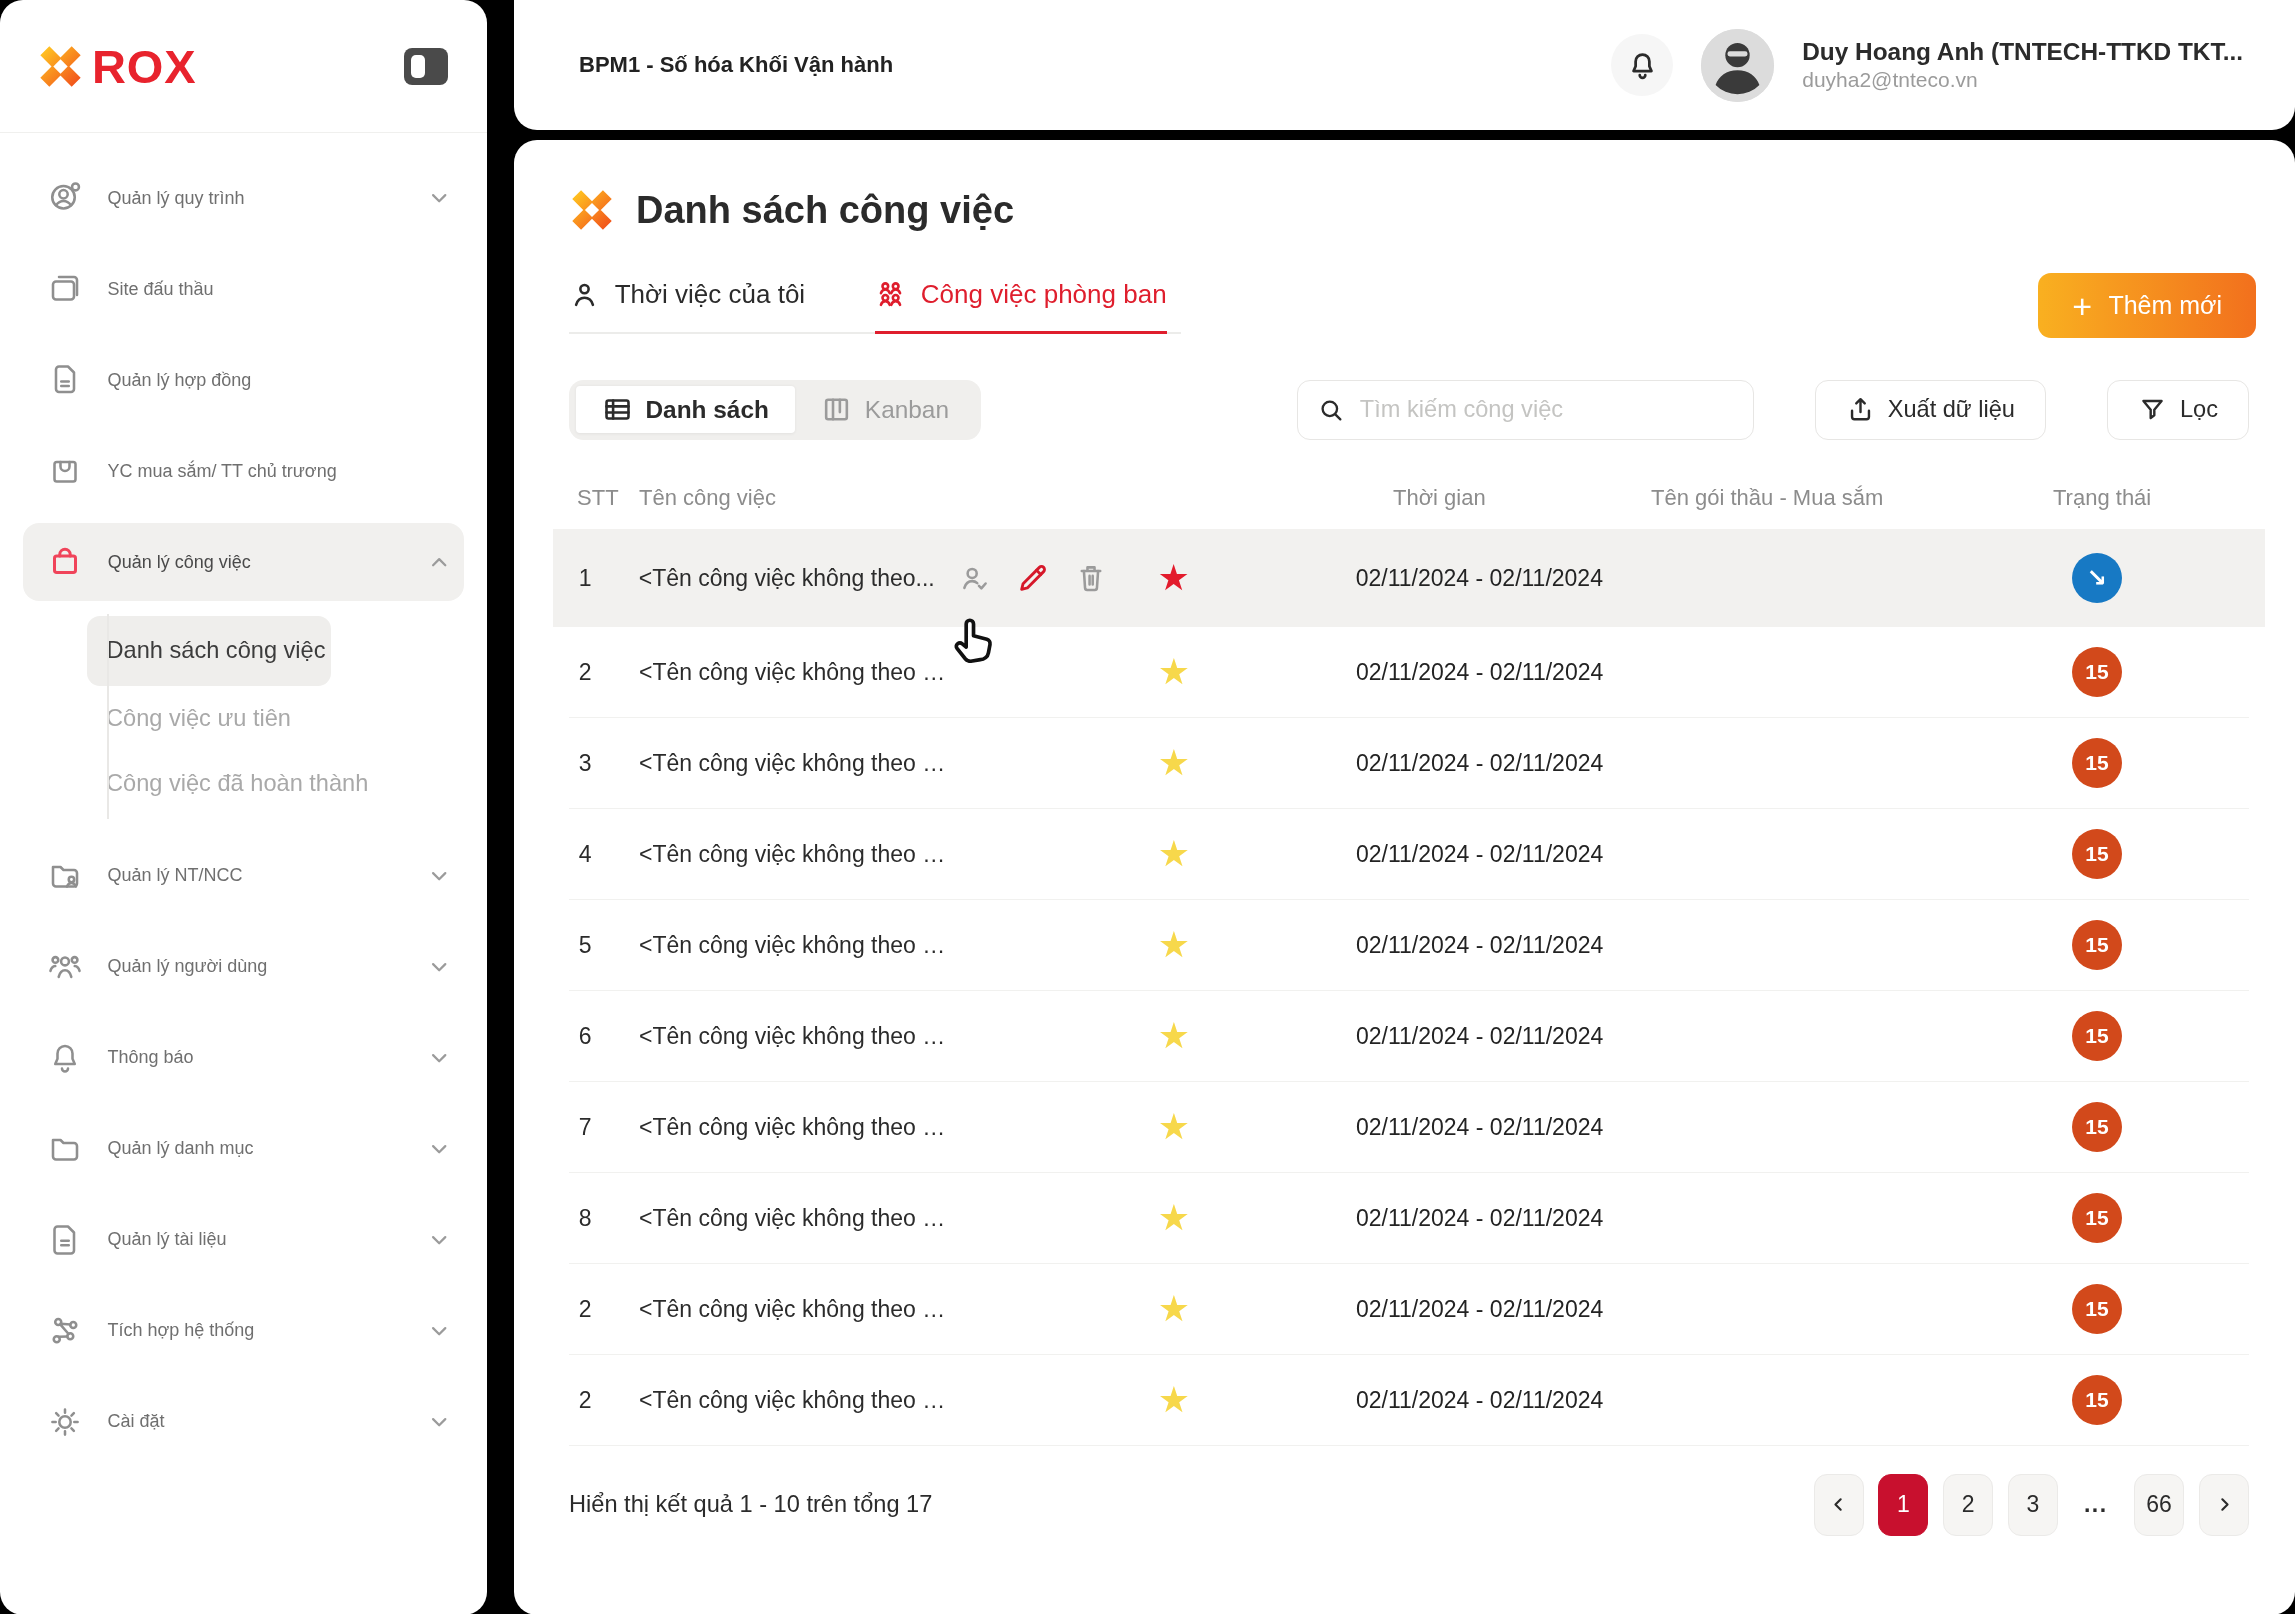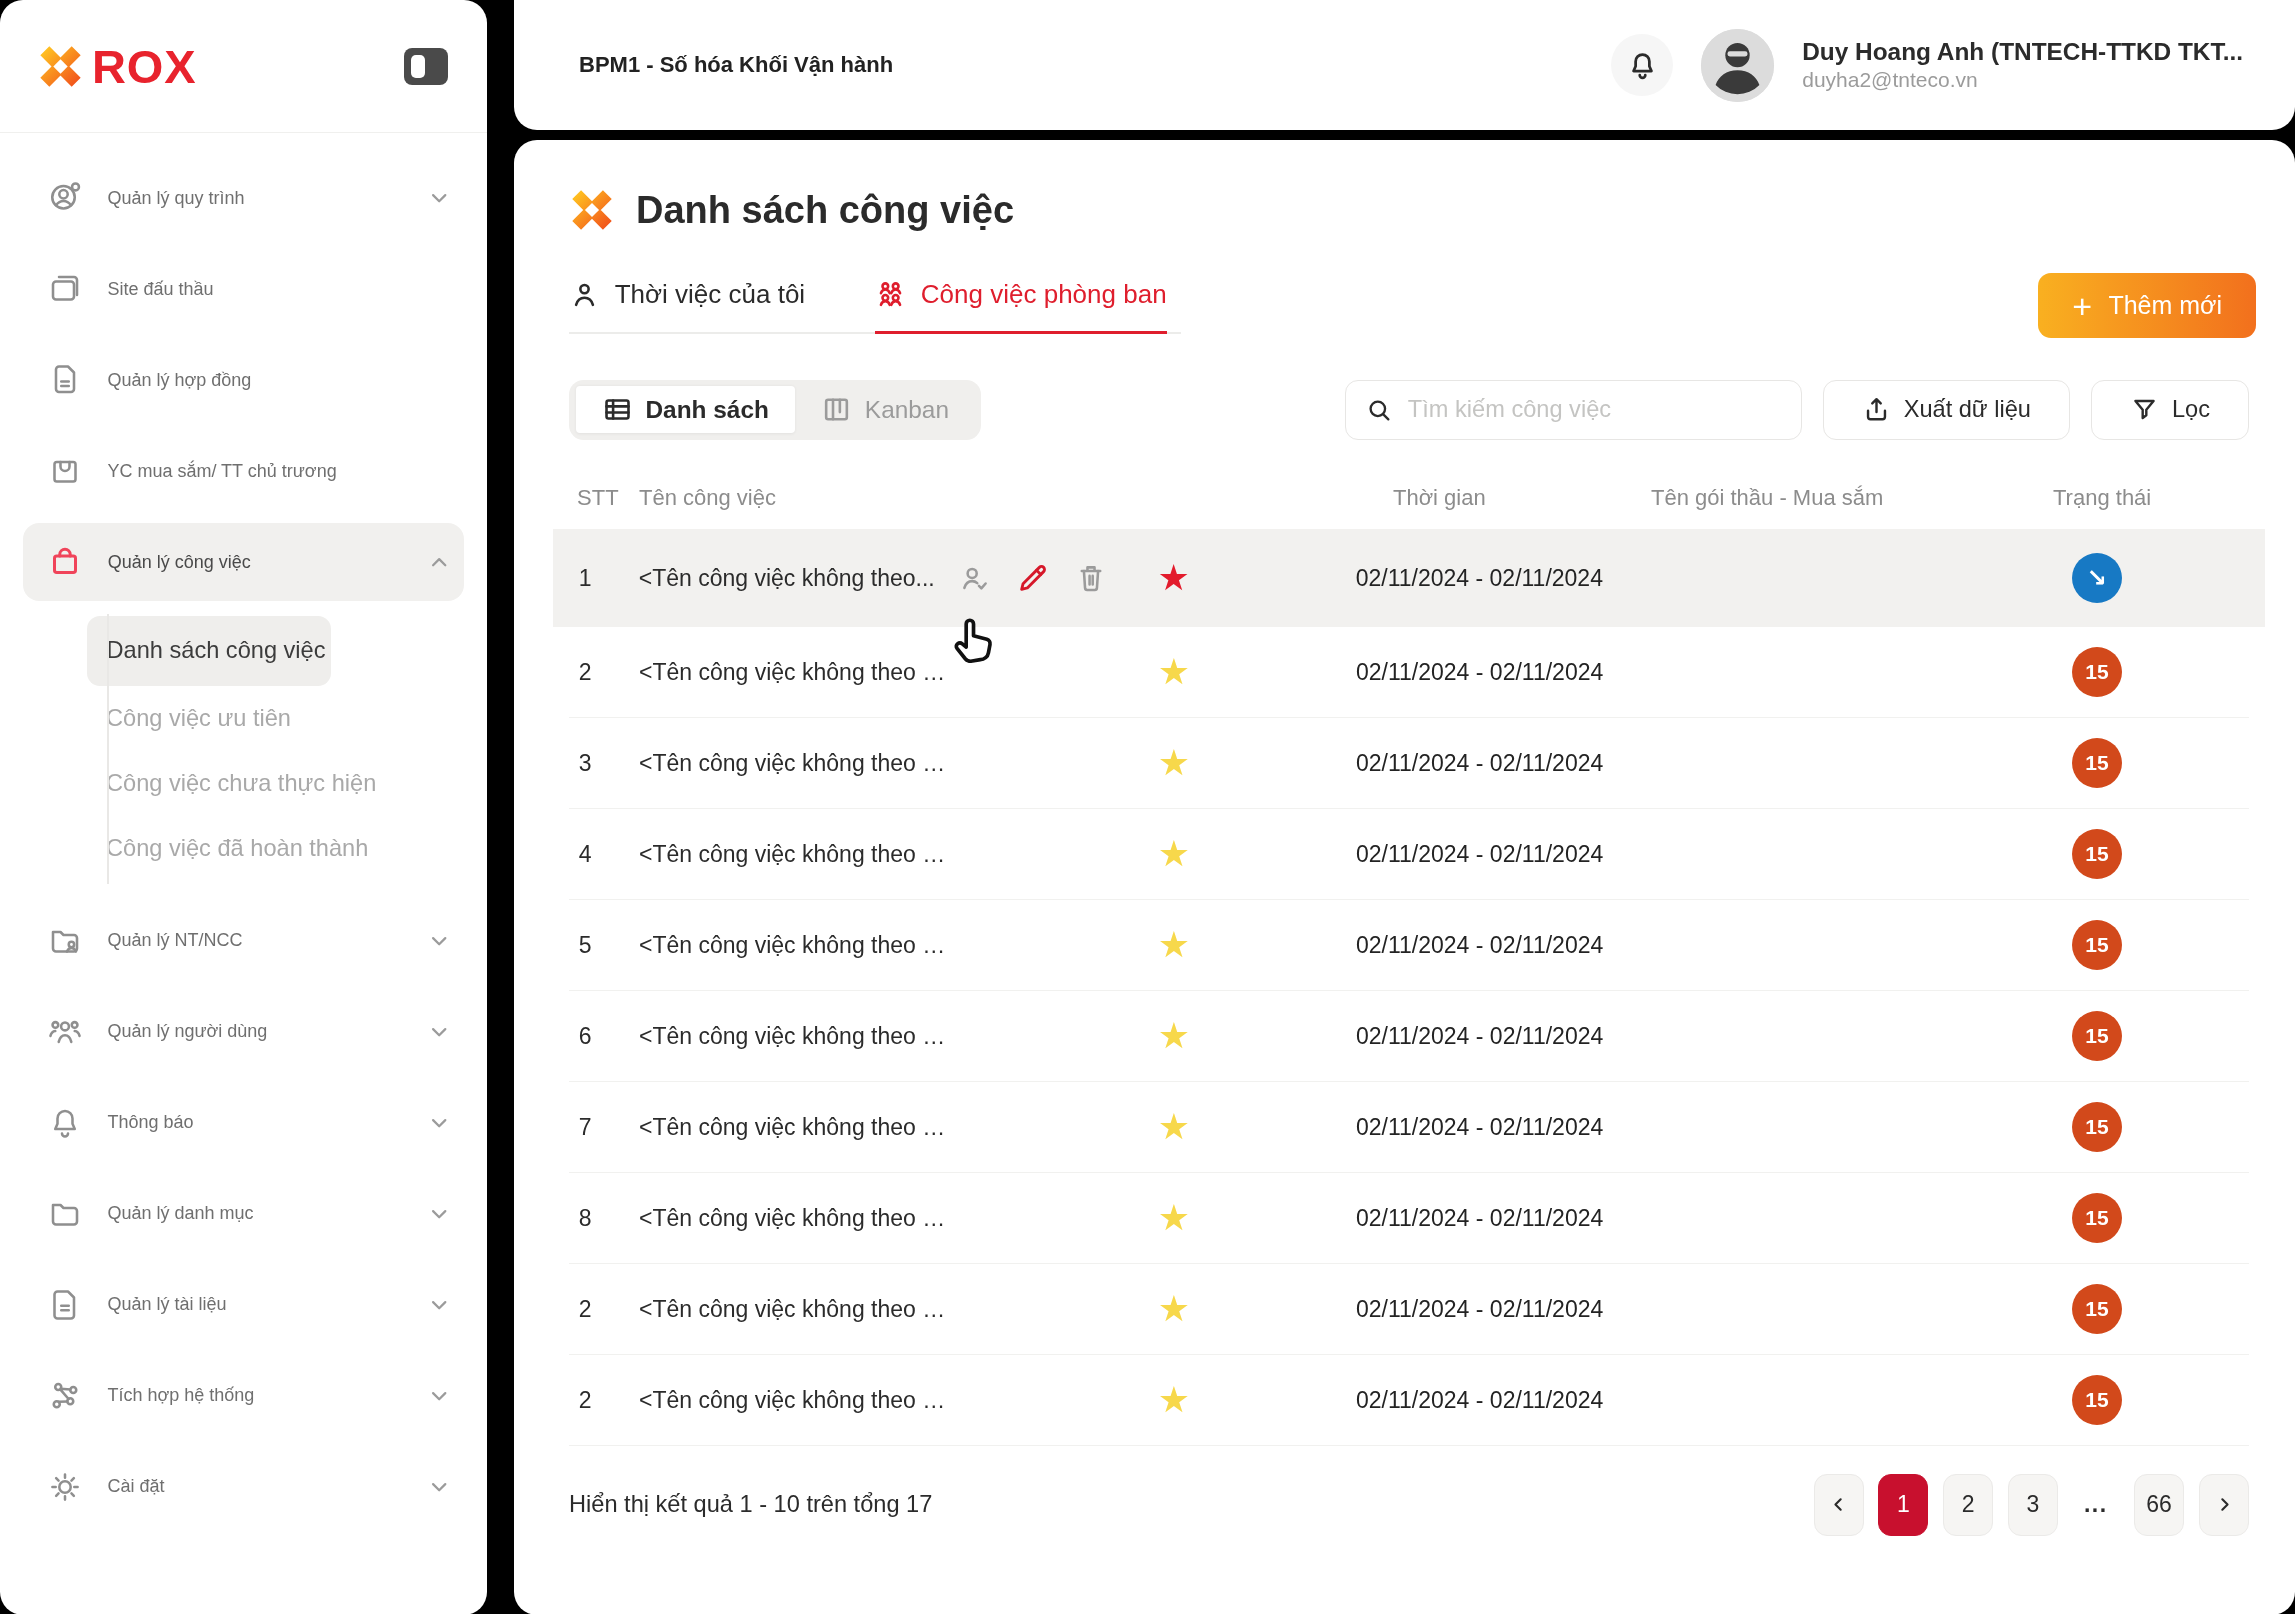--- a/index.html
+++ b/index.html
@@ -52,21 +52,21 @@
   .add-btn .plus { font-size:34px; font-weight:300; line-height:1; }
 
   .toolbar { margin-top:46px; display:flex; align-items:center; }
   .view-toggle { background:#F0EFED; border-radius:14.7px; padding:6.5px; display:flex; }
   .seg { display:flex; align-items:center; gap:13px; height:47px; padding:0 26px; border-radius:4px; font-size:24.4px; color:#9b9b9b; cursor:pointer; }
   .seg.active { background:#fff; color:#2b2b2b; font-weight:bold; box-shadow:0 0.8px 3.3px rgba(0,0,0,.06); }
   .tb-right { margin-left:auto; display:flex; align-items:flex-start; gap:21px; }
   .search-box { width:457px; height:60px; border:1.6px solid #E7E6E4; border-radius:13px; display:flex; align-items:center; padding:0 19.5px; gap:14.7px; background:#fff; }
   .search-box input { border:none; outline:none; font-size:23.6px; flex:1; color:#2b2b2b; font-family:inherit; background:transparent; }
   .search-box input::placeholder { color:#C4C4C2; }
-  .tb-btn { height:60px; border:1.6px solid #E7E6E4; background:#fff; border-radius:13px; display:flex; align-items:center; gap:13px; padding:0 38px; font-size:23.6px; color:#2b2b2b; cursor:pointer; font-family:inherit; }
+  .tb-btn { height:60px; border:1.6px solid #E7E6E4; background:#fff; border-radius:13px; display:flex; align-items:center; gap:13px; padding:0 30px; font-size:23.6px; color:#2b2b2b; cursor:pointer; font-family:inherit;margin-left:40px; }
 
   
   .thead { margin-top:39px; position:relative; height:50px; }
   .thead span { position:absolute; top:6.5px; font-size:22px; color:#8C8C8C; white-space:nowrap; }
   .th-stt  { left:8.1px; }  .th-name { left:70px; } .th-time { left:824px; } .th-pkg { left:1082px; } .th-status { left:1484px; }
 
   .row { position:relative; height:91px; border-bottom:1.6px solid #F1F1EF; cursor:pointer; }
   .row.selected { height:98px; background:#F2F1EF; border-bottom:none; margin:0 -16.3px; padding:0 16.3px; }
   .row .c { position:absolute; top:50%; transform:translateY(-50%); white-space:nowrap; }
   .c.stt  { left:9.8px; font-size:23px; color:#2b2b2b; }
@@ -166,23 +166,20 @@
     </div>
 
     <div class="submenu">
       <div class="sub-item active">
         <span>Danh sách công việc</span>
       </div>
       <div class="sub-item">
         <span>Công việc ưu tiên</span>
       </div>
       <div class="sub-item">
-        <span>Công việc chưa thực hiện</span>
-      </div>
-      <div class="sub-item">
         <span>Công việc đã hoàn thành</span>
       </div>
     </div>
 
     <div class="sb-item">
       <svg class="ic" viewBox="0 0 24 24">
           <path d="M4 6h5l2 2h7a2 2 0 0 1 2 2v7a2 2 0 0 1-2 2H6a2 2 0 0 1-2-2z"></path>
           <circle cx="16.3" cy="14.3" r="1.8"></circle>
           <path d="M13.3 19c.6-1.5 1.7-2.3 3-2.3s2.4.8 3 2.3"></path>
         </svg>

